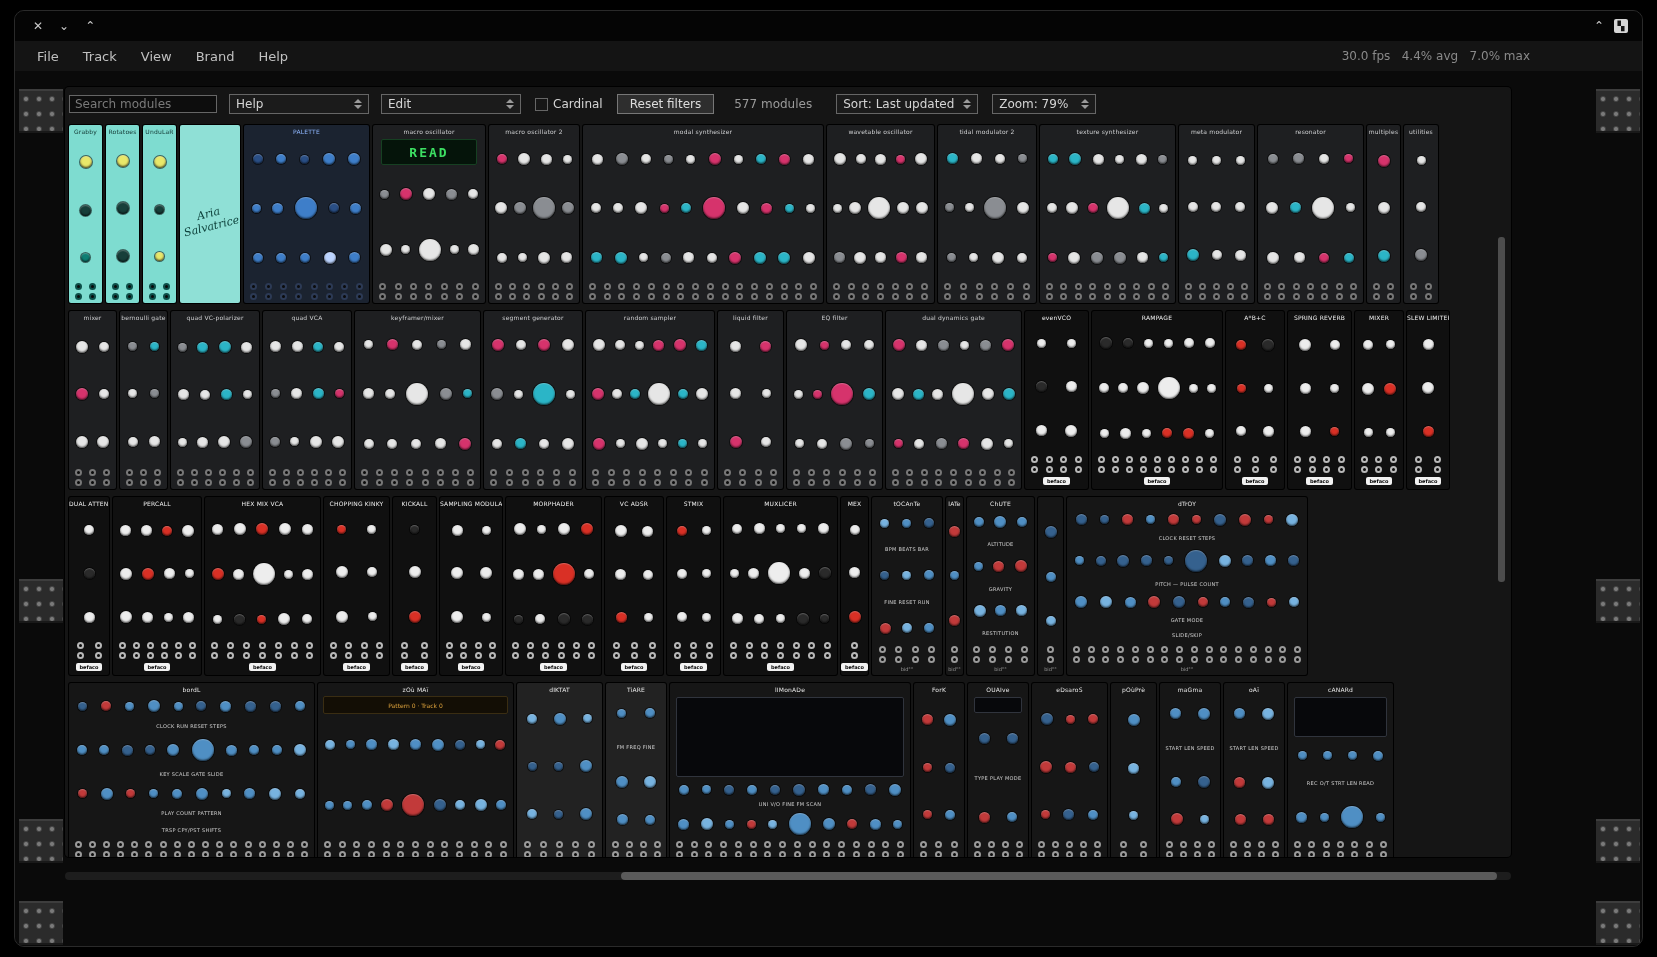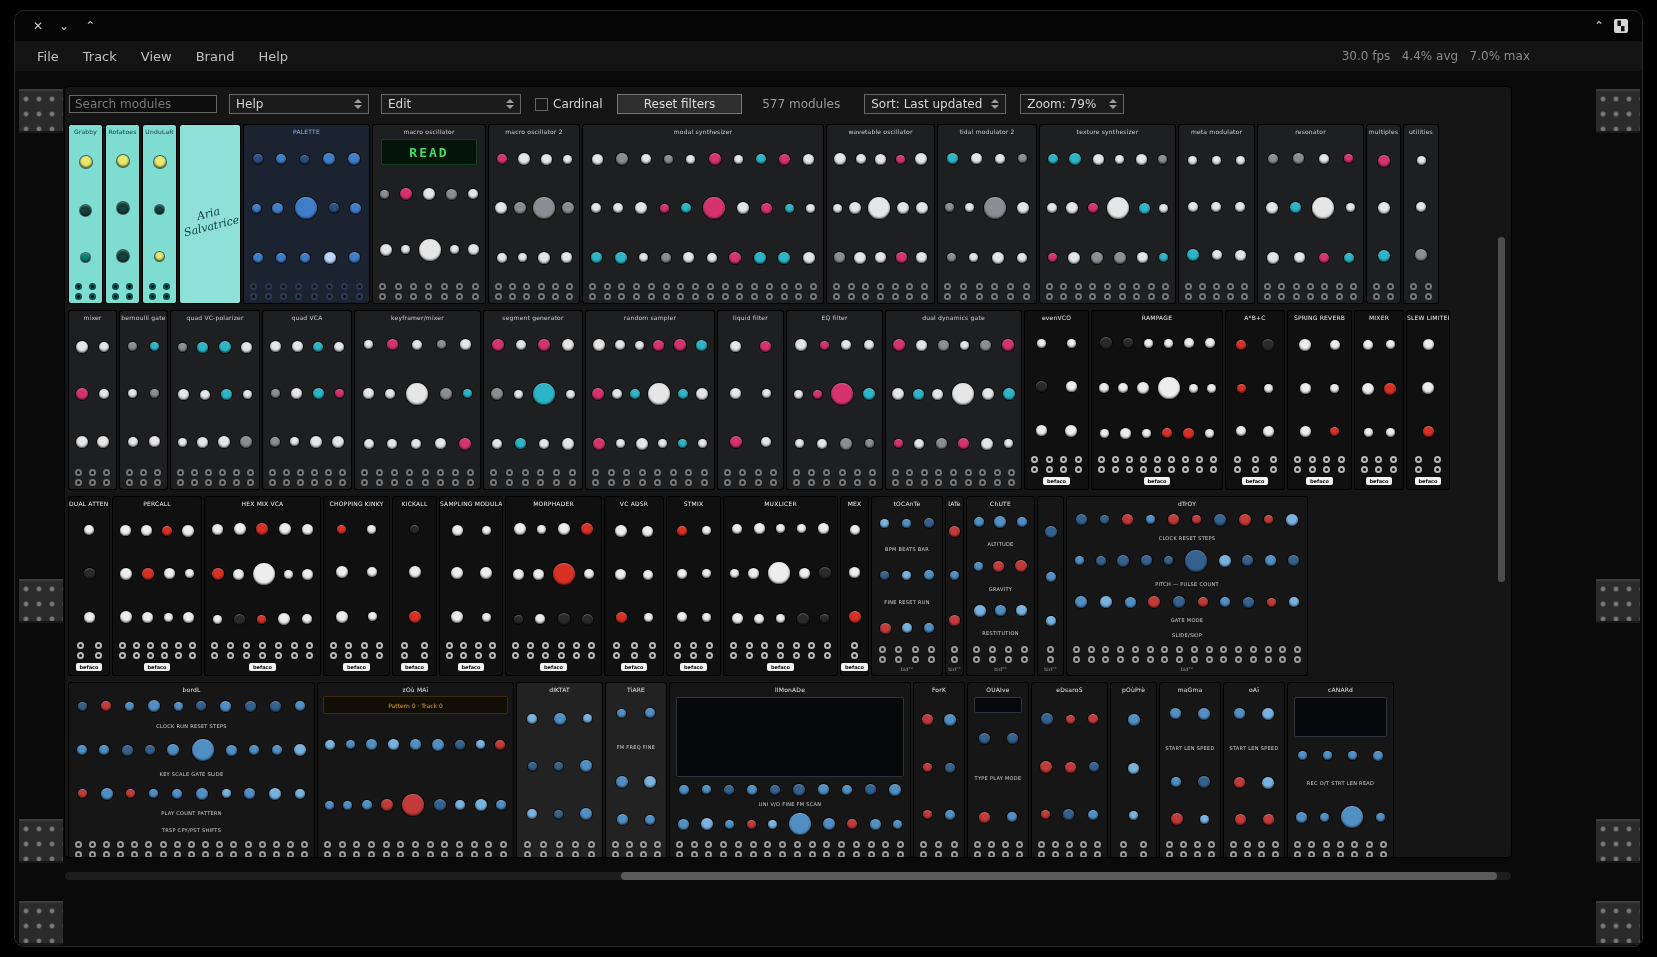--- a/index.html
+++ b/index.html
@@ -25,21 +25,21 @@
 .toolbar{height:34px;display:flex;align-items:center;padding-left:4px;font-size:12px;color:#d4d4d4}
 .search{width:148px;height:18px;background:#0d0d0d;border:1px solid #666;color:#ddd;font-size:12px;padding:0 5px;font-family:"DejaVu Sans",sans-serif}
 .search::placeholder{color:#7a7a7a}
 .combo{height:20px;background:#1b1b1b;border:1px solid #666;display:flex;align-items:center;padding:0 6px;gap:6px}
 .combo .lbl{white-space:nowrap}
 .spin{display:inline-flex;flex-direction:column;gap:2px;margin-left:auto}
 .spin i{width:0;height:0;border-left:4px solid transparent;border-right:4px solid transparent;display:block}
 .spin .up{border-bottom:4px solid #9a9a9a}
 .spin .down{border-top:4px solid #9a9a9a}
 .checkbox{width:13px;height:13px;background:#161616;border:1px solid #666;display:inline-block}
-.btn{height:20px;background:#2e2e2e;border:1px solid #777;color:#ddd;font-size:12px;padding:0 26px;display:flex;align-items:center}
+.btn{height:20px;background:#2e2e2e;border:1px solid #777;color:#ddd;font-size:12px;padding:0 12px;display:flex;align-items:center}
 .count{color:#9a9a9a}
 
 .grid{padding:4px 4px 0 4px}
 .mrow{display:flex;gap:4px;margin-bottom:8px}
 .module{height:178px;flex:0 0 auto;border-radius:2px;display:flex;flex-direction:column;overflow:hidden;box-shadow:0 0 0 1px #000;position:relative}
 .m-title{font-size:6px;text-align:center;padding-top:3px;height:11px;white-space:nowrap;overflow:hidden;letter-spacing:.2px}
 .m-body{flex:1;display:flex;flex-direction:column;justify-content:space-around;overflow:hidden;padding:1px 2px}
 .k-row{display:flex;justify-content:space-around;align-items:center}
 .knob{border-radius:50%;flex:0 0 auto;box-shadow:inset 0 1px 1px rgba(255,255,255,.25),inset 0 -1px 2px rgba(0,0,0,.7),0 0 0 1px rgba(0,0,0,.55)}
 .m-label{font-size:5px;opacity:.85;text-align:center;white-space:nowrap;overflow:hidden;letter-spacing:.3px}

